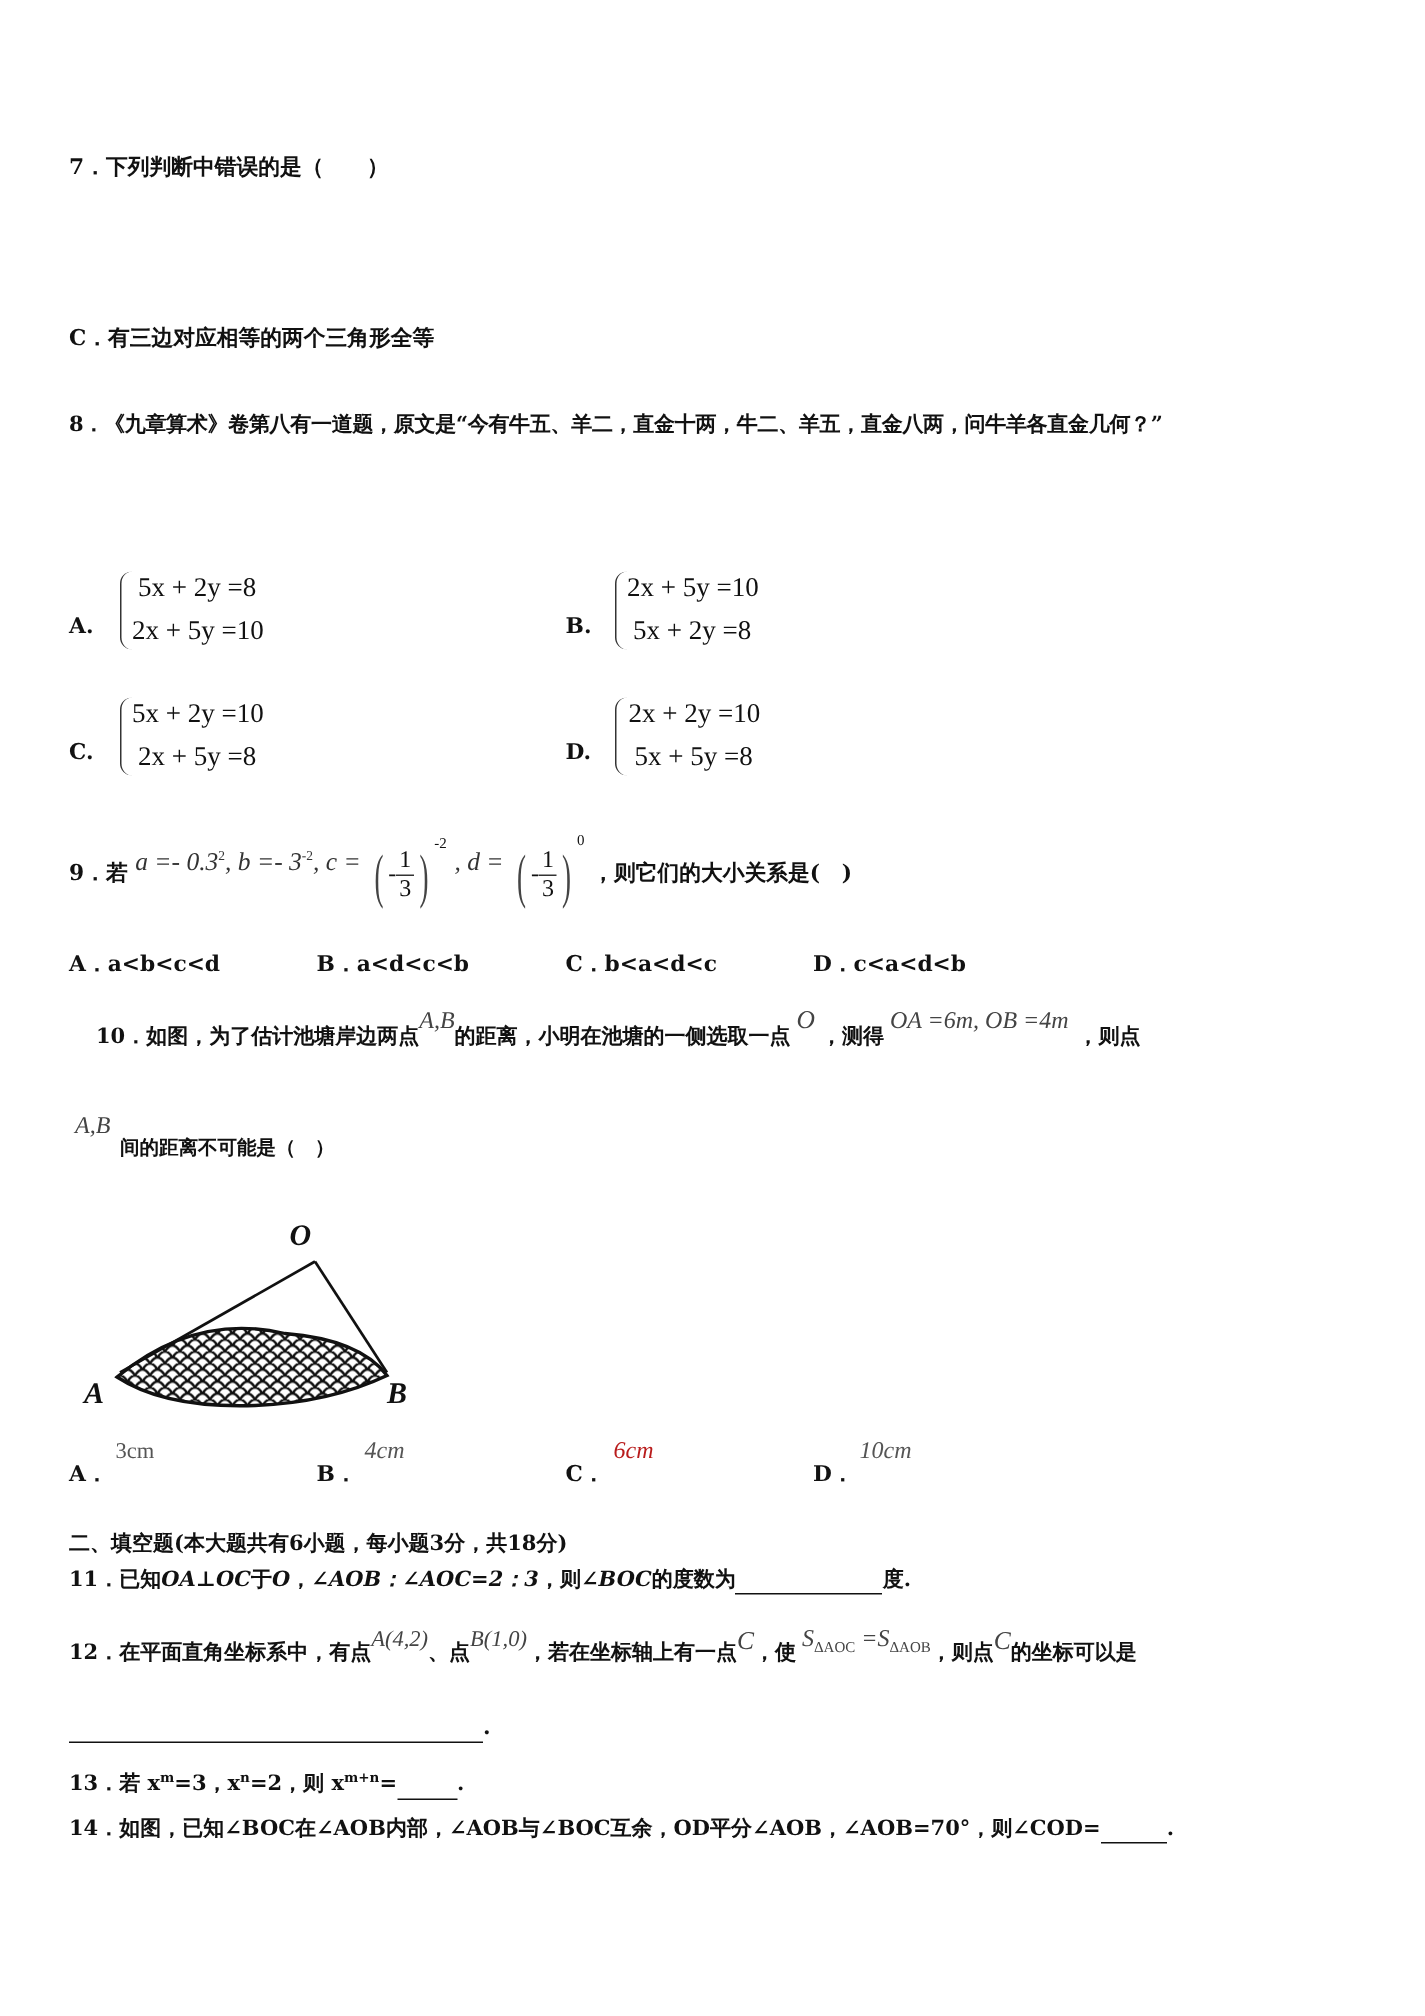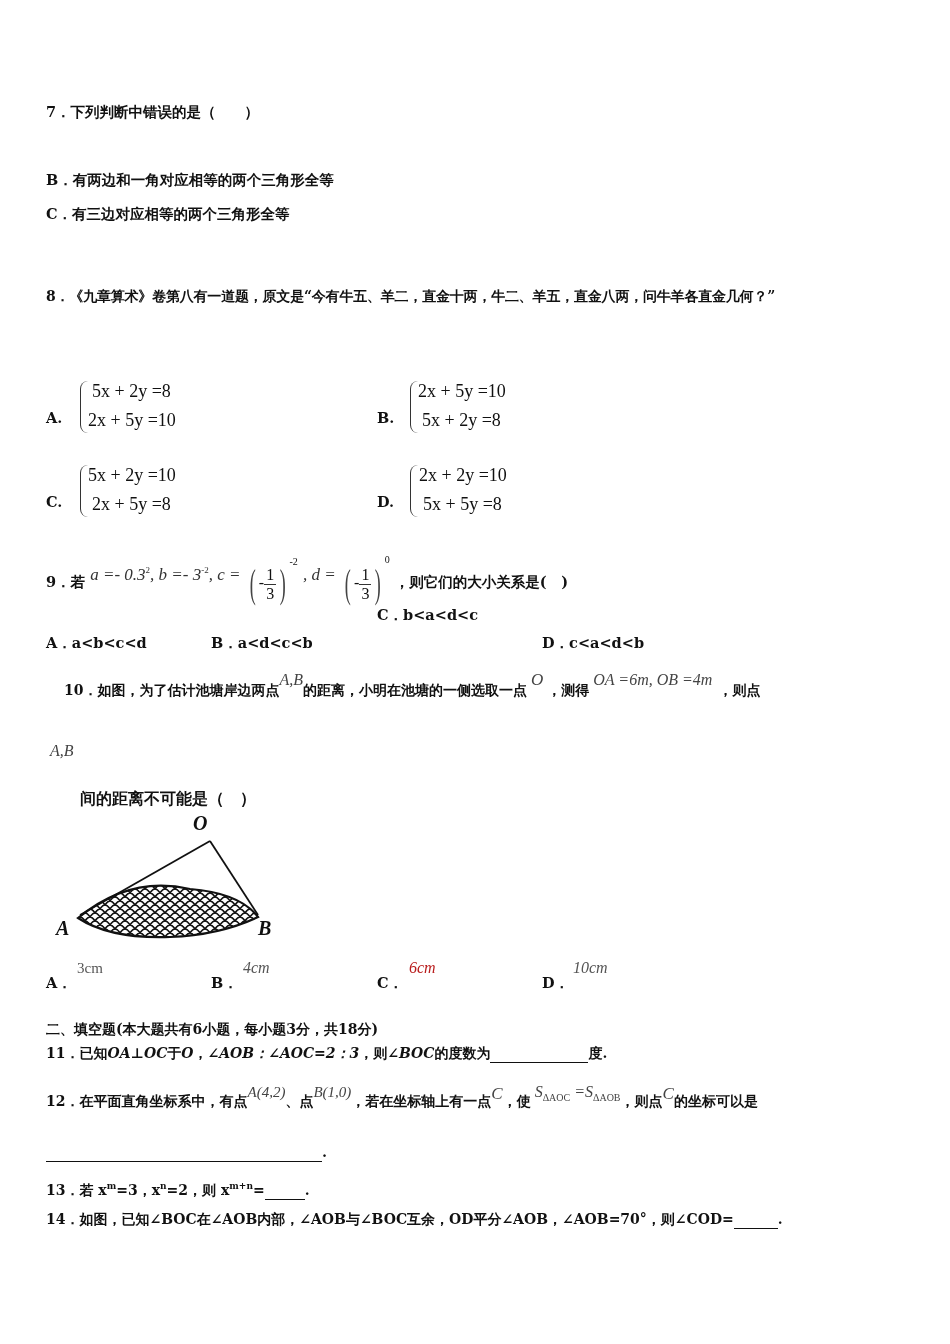--- a/index.html
+++ b/index.html
@@ -20,24 +20,23 @@
   .blank { display:inline-block; border-bottom:1.3px solid #111; vertical-align:bottom; }
   sub.s { font-size:10px; font-style:normal; }
   sup.s { font-size:9px; }
 </style>
 </head>
 <body>
 
 <div class="page">
 
   <div class="line" style="top:102px;">7．下列判断中错误的是（　　）</div>
-  <div class="line" style="top:170px;"><span>B．</span><span>有两边和一角对应相等的两个三角形全等</span></div>
-  <div class="line" style="top:204px;"><span>C．</span><span>有三边对应相等的两个三角形全等</span></div>
+  <div class="line" style="top:216px;"><span>C．</span><span>有三边对应相等的两个三角形全等</span></div>
 
-  <div class="line" style="top:286px; font-size:14px; letter-spacing:-0.2px;">8．《九章算术》卷第八有一道题，原文是“今有牛五、羊二，直金十两，牛二、羊五，直金八两，问牛羊各直金几何？”</div>
+  <div class="line" style="top:273px; font-size:14px; letter-spacing:-0.2px;">8．《九章算术》卷第八有一道题，原文是“今有牛五、羊二，直金十两，牛二、羊五，直金八两，问牛羊各直金几何？”</div>
 
   <div class="line" style="top:408px;">A.</div>
   <div class="system" style="left:80px; top:381px;">
     <div class="brace"></div>
     <div class="eq" style="top:0;left:12px;">5x + 2y =8</div>
     <div class="eq" style="top:29px;left:8px;">2x + 5y =10</div>
   </div>
 
   <div class="line" style="left:377px; top:408px;">B.</div>
   <div class="system" style="left:410px; top:381px;">
@@ -64,28 +63,28 @@
     <span>9．若</span>
     <span class="math" style="position:relative; top:-7px; color:#333;"><span class="mi">a =- 0.3</span><sup class="s">2</sup><span class="mi">, b =- 3</span><sup class="s">-2</sup><span class="mi">, c =</span></span>
     <span class="paren-frac"><span class="bigparen">(</span><span class="math" style="font-size:16px;">-</span><span class="frac"><span class="num">1</span><span class="den">3</span></span><span class="bigparen">)</span></span><sup class="s math" style="position:relative; top:-16px; font-size:10px;">-2</sup>
     <span class="math mi" style="position:relative; top:-7px; color:#333;">, d =</span>
     <span class="paren-frac"><span class="bigparen">(</span><span class="math" style="font-size:16px;">-</span><span class="frac"><span class="num">1</span><span class="den">3</span></span><span class="bigparen">)</span></span><sup class="s math" style="position:relative; top:-18px; font-size:10px;">0</sup>
     <span>，则它们的大小关系是(　)</span>
   </div>
 
   <div class="line" style="top:633px;"><span>A．</span><span>a&lt;b&lt;c&lt;d</span></div>
   <div class="line" style="left:211px; top:633px;"><span>B．</span><span>a&lt;d&lt;c&lt;b</span></div>
-  <div class="line" style="left:377px; top:605px;"><span>C．</span><span>b&lt;a&lt;d&lt;c</span></div>
+  <div class="line" style="left:377px; top:633px;"><span>C．</span><span>b&lt;a&lt;d&lt;c</span></div>
   <div class="line" style="left:542px; top:633px;"><span>D．</span><span>c&lt;a&lt;d&lt;b</span></div>
 
   <div class="line" style="top:680px; font-size:14px;margin-left:18px;">
     <span>10．如图，为了估计池塘岸边两点</span><span class="math mi" style="position:relative; top:-10px; font-size:16px; color:#444;">A,B</span><span>的距离，小明在池塘的一侧选取一点</span><span class="math mi" style="position:relative; top:-10px; font-size:17px; color:#444; padding:0 4px;">O</span><span>，测得</span><span class="math mi" style="position:relative; top:-10px; font-size:16px; color:#444; padding:0 6px 0 4px;">OA =6m,  OB =4m</span><span>，则点</span>
   </div>
   <div class="math mi" style="position:absolute; left:50px; top:742px; font-size:16px; color:#444;">A,B</div>
-  <div class="line" style="left:80px; top:756px; font-size:16px;margin-top:33px;">间的距离不可能是（　）</div>
+  <div class="line" style="left:80px; top:756px; font-size:13px;">间的距离不可能是（　）</div>
 
   <svg style="position:absolute; left:50px; top:805px;" width="240" height="140" viewBox="0 0 240 140">
     <defs>
       <pattern id="scale" width="10" height="8" patternUnits="userSpaceOnUse">
         <path d="M0 8 Q5 0 10 8" fill="none" stroke="#111" stroke-width="1.6"></path>
         <path d="M-5 4 Q0 -4 5 4 M5 4 Q10 -4 15 4" fill="none" stroke="#111" stroke-width="1.6"></path>
       </pattern>
     </defs>
     <path d="M28 113 Q80 70 140 84 Q190 88 208 112 Q170 130 120 132 Q60 134 28 113 Z" fill="url(#scale)" stroke="#111" stroke-width="2.2"></path>
     <line x1="30" y1="110" x2="160" y2="36" stroke="#111" stroke-width="1.8"></line>

